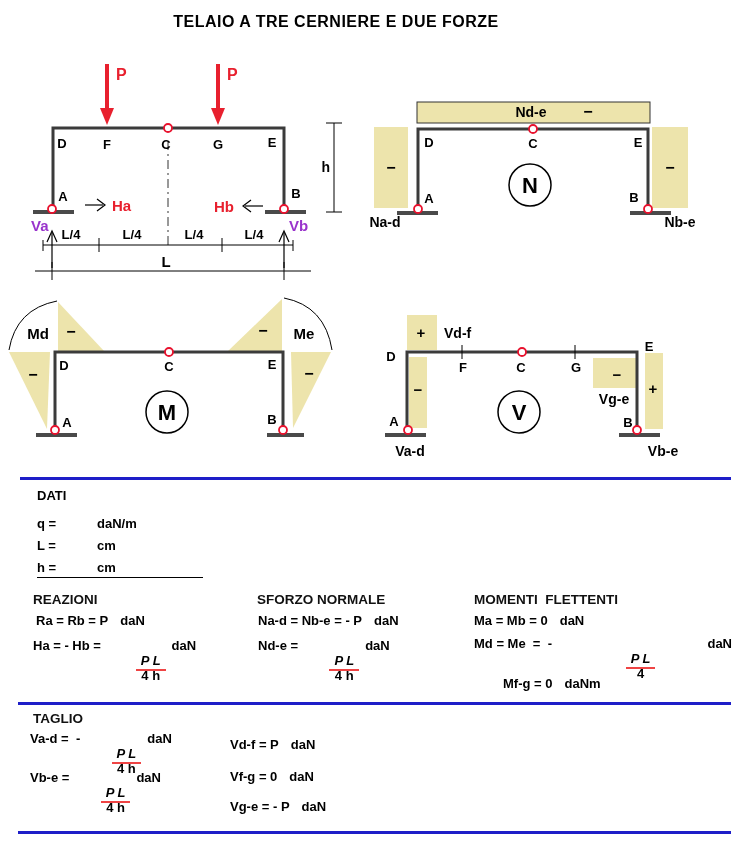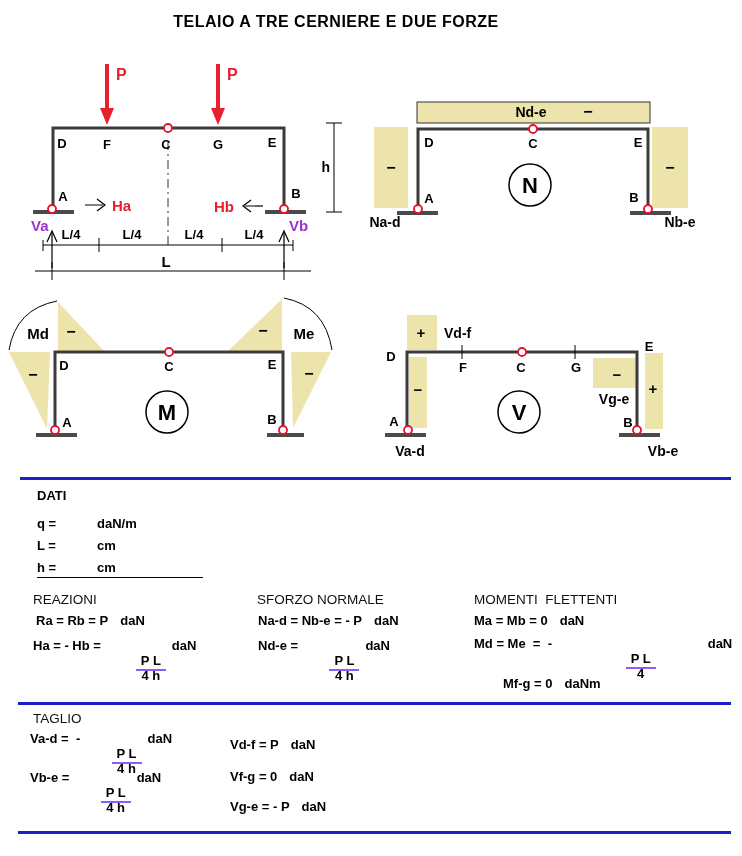--- a/index.html
+++ b/index.html
@@ -1,30 +1,30 @@
 <!DOCTYPE html>
 <html><head>
 <meta charset="utf-8">
 <style>
   html,body{margin:0;padding:0;background:#fff;}
   .page{position:relative;width:742px;height:856px;background:#fff;overflow:hidden;
-        font-family:"Liberation Sans",sans-serif;color:#000;border-radius:8px;}
+        font-family:"Liberation Sans",sans-serif;color:#000;}
   .title{position:absolute;top:13px;left:0;width:672px;text-align:center;
          font-size:16px;font-weight:bold;letter-spacing:.5px;white-space:pre;}
   svg text{font-family:"Liberation Sans",sans-serif;font-weight:bold;fill:#000;}
   .s13{font-size:13px}.s14{font-size:14px}.s15{font-size:15px}.s16{font-size:16px}.s22{font-size:22px}
   .t-red{fill:#e8202e}.t-purple{fill:#9933cc}
   .blueline{position:absolute;height:3px;background:#1e1ec8;}
   .abs{position:absolute;}
-  .heading{font-size:13.5px;font-weight:normal;white-space:pre;color:#111;}
+  .heading{font-size:13.5px;font-weight:bold;white-space:pre;color:#111;}
   .bold-h{font-size:13px;font-weight:bold;}
   .eqrow{display:flex;align-items:flex-start;font-size:13px;font-weight:bold;white-space:pre;}
   .eqrow .unit{margin-left:12px;}
   .frac{display:inline-block;text-align:center;font-size:13px;font-weight:bold;margin:0 6px;}
-  .frac .num{border-bottom:2px solid #8b5cf6;padding:0 5px 1px 5px;}
+  .frac .num{border-bottom:2px solid #ef4444;padding:0 5px 1px 5px;font-style:italic;}
   .frac .den{padding-top:1px;}
   .dati-row{display:flex;font-size:13px;font-weight:bold;height:22px;align-items:center;white-space:pre;}
   .dati-row .dlabel{width:60px;}
   .underline{position:absolute;border-top:1.5px solid #000;width:166px;}
 </style>
 </head>
 <body>
 
 <div class="page">
 

